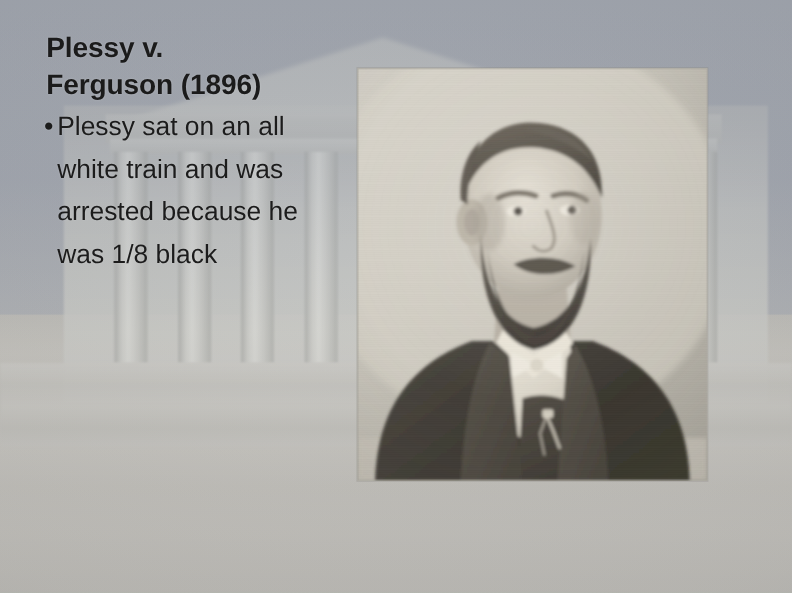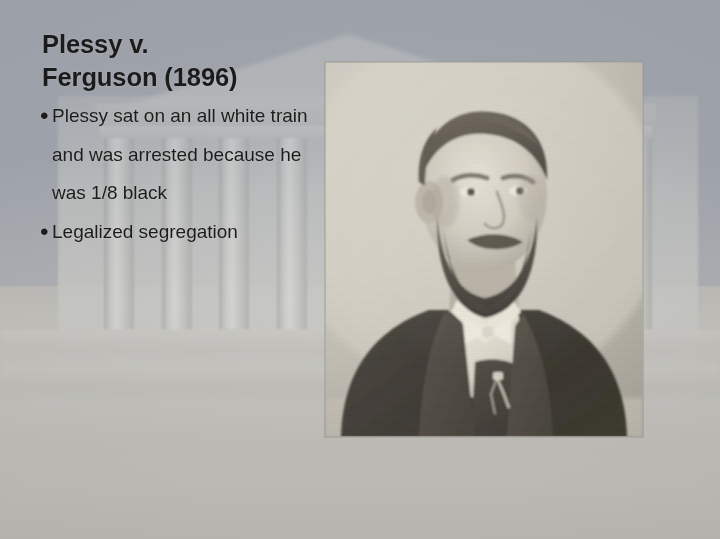--- a/index.html
+++ b/index.html
@@ -155,21 +155,21 @@
     white-space: pre-line;
     text-shadow: 0 0 2px rgba(255,255,255,.25);
   }
   .bullet-list {
     list-style: none;
     margin: 0;
     padding: 0;
   }
   .bullet-item {
     position: relative;
-    font-size: 19px;
+    font-size: 24px;
     line-height: 38.5px;
     color: #1c1c1c;
     padding-left: 12px;
     margin: 0;
     text-shadow: 0 0 2px rgba(255,255,255,.22);
   }
   .bullet-item::before {
     content: "\2022";
     position: absolute;
     left: 0;
@@ -236,21 +236,20 @@
     <div class="bg-steps"></div>
     <div class="bg-haze"></div>
     <div class="bg-vignette"></div>
   </div>
 
   <div class="text-col">
     <div class="slide-title">Plessy v.
 Ferguson (1896)</div>
     <ul class="bullet-list">
       <li class="bullet-item">Plessy sat on an all white train and was arrested because he was 1/8 black</li>
-      <li class="bullet-item">Legalized segregation</li>
     </ul>
   </div>
 
   <div class="portrait">
     <svg viewBox="0 0 318 375" preserveAspectRatio="none">
       <defs>
         <linearGradient id="bgPaper" x1="0" y1="0" x2="1" y2="1">
           <stop offset="0%" stop-color="#d7d4cc"></stop>
           <stop offset="35%" stop-color="#c9c6bd"></stop>
           <stop offset="70%" stop-color="#b4b1a8"></stop>

